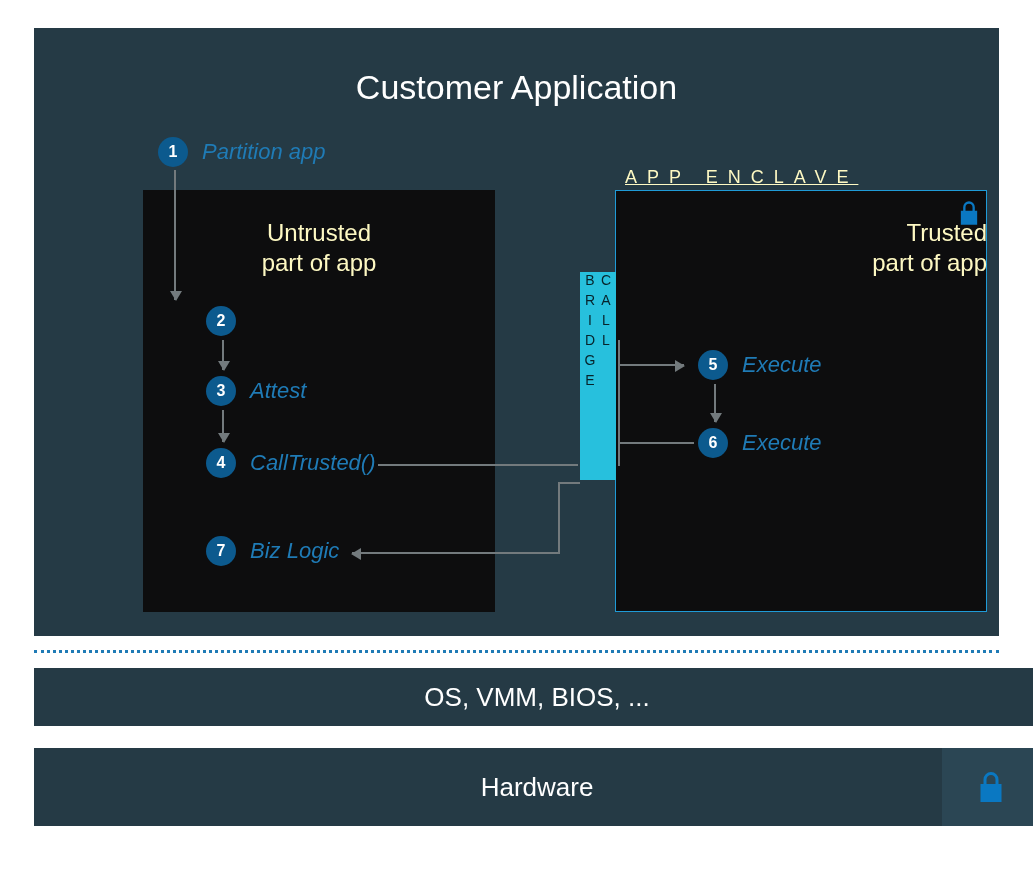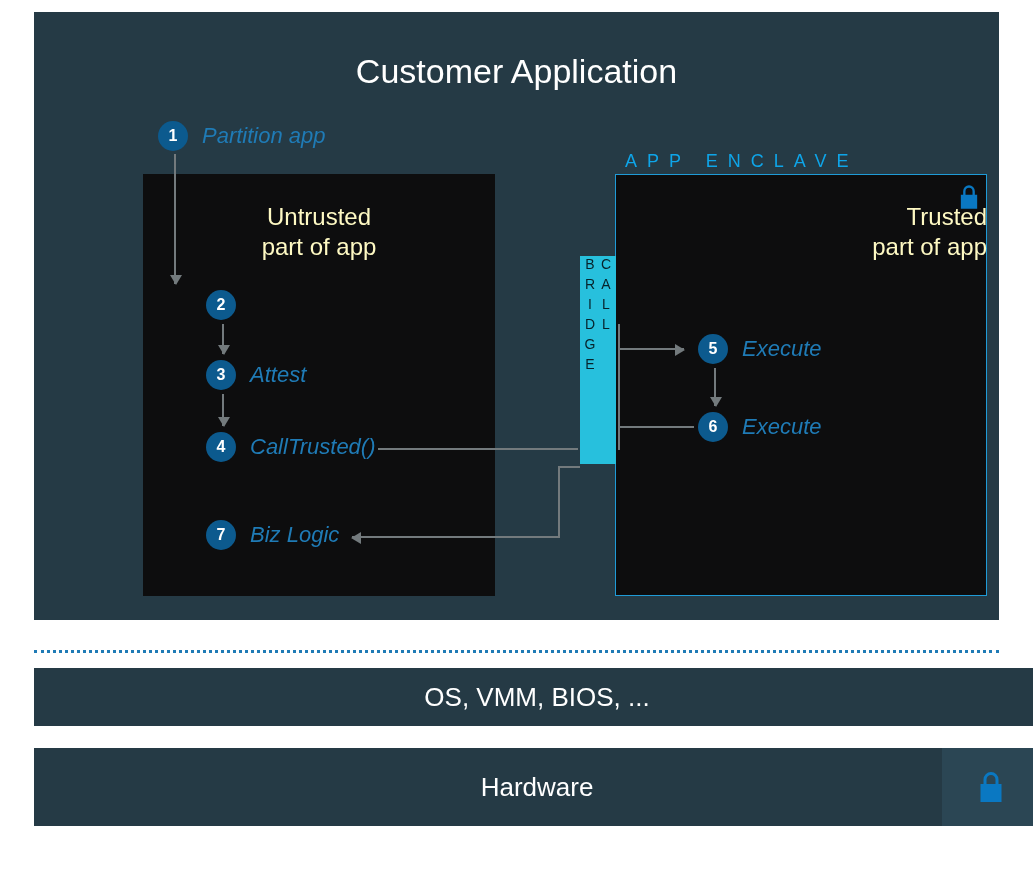--- a/index.html
+++ b/index.html
@@ -1,20 +1,20 @@
 <!DOCTYPE html>
 <html><head>
 <meta charset="utf-8">
 <style>
   * { box-sizing: border-box; margin:0; padding:0; }
   body { background:#fff; font-family: "Segoe UI", Arial, sans-serif; width:1033px; height:870px; position:relative; }
-  .main-panel { position:absolute; left:34px; top:12px; width:965px; height:608px; background:#253a45; }
+  .main-panel { position:absolute; left:34px; top:28px; width:965px; height:608px; background:#253a45; }
   .title { position:absolute; left:0; width:100%; top:40px; text-align:center; color:#fff; font-size:34px; font-weight:400; }
   .untrusted-box { position:absolute; left:109px; top:162px; width:352px; height:422px; background:#0d0d0e; }
-  .enclave-label { position:absolute; left:591px; top:139px; color:#0ea5e9; font-size:18px; letter-spacing:10px; font-weight:400; }
+  .enclave-label { position:absolute; left:591px; top:139px; color:#fef9c3; font-size:18px; letter-spacing:10px; font-weight:400;text-decoration:underline; }
   .trusted-box { position:absolute; left:581px; top:162px; width:372px; height:422px; background:#0d0d0e; border:1px solid #1f9bd7; }
   .lock { width:28px; height:28px; }
   .lock svg { width:100%; height:100%; }
   .lock-enclave { position:absolute; left:921px; top:171px; }
   .box-head { color:#fef9c3; font-size:24px; font-weight:400; text-align:center; line-height:1.25; }
   .untrusted-head { position:absolute; left:109px; top:190px; width:352px; }
   .trusted-head   { position:absolute; left:581px; top:190px; width:372px;text-align:right; }
   .step { position:absolute; display:flex; align-items:center; gap:14px; }
   .badge { width:30px; height:30px; border-radius:50%; background:#0c5a8e; color:#fff; font-size:16px; font-weight:600; display:flex; align-items:center; justify-content:center; }
   .step-label { color:#1f7bb6; font-size:22px;font-style:italic; }

